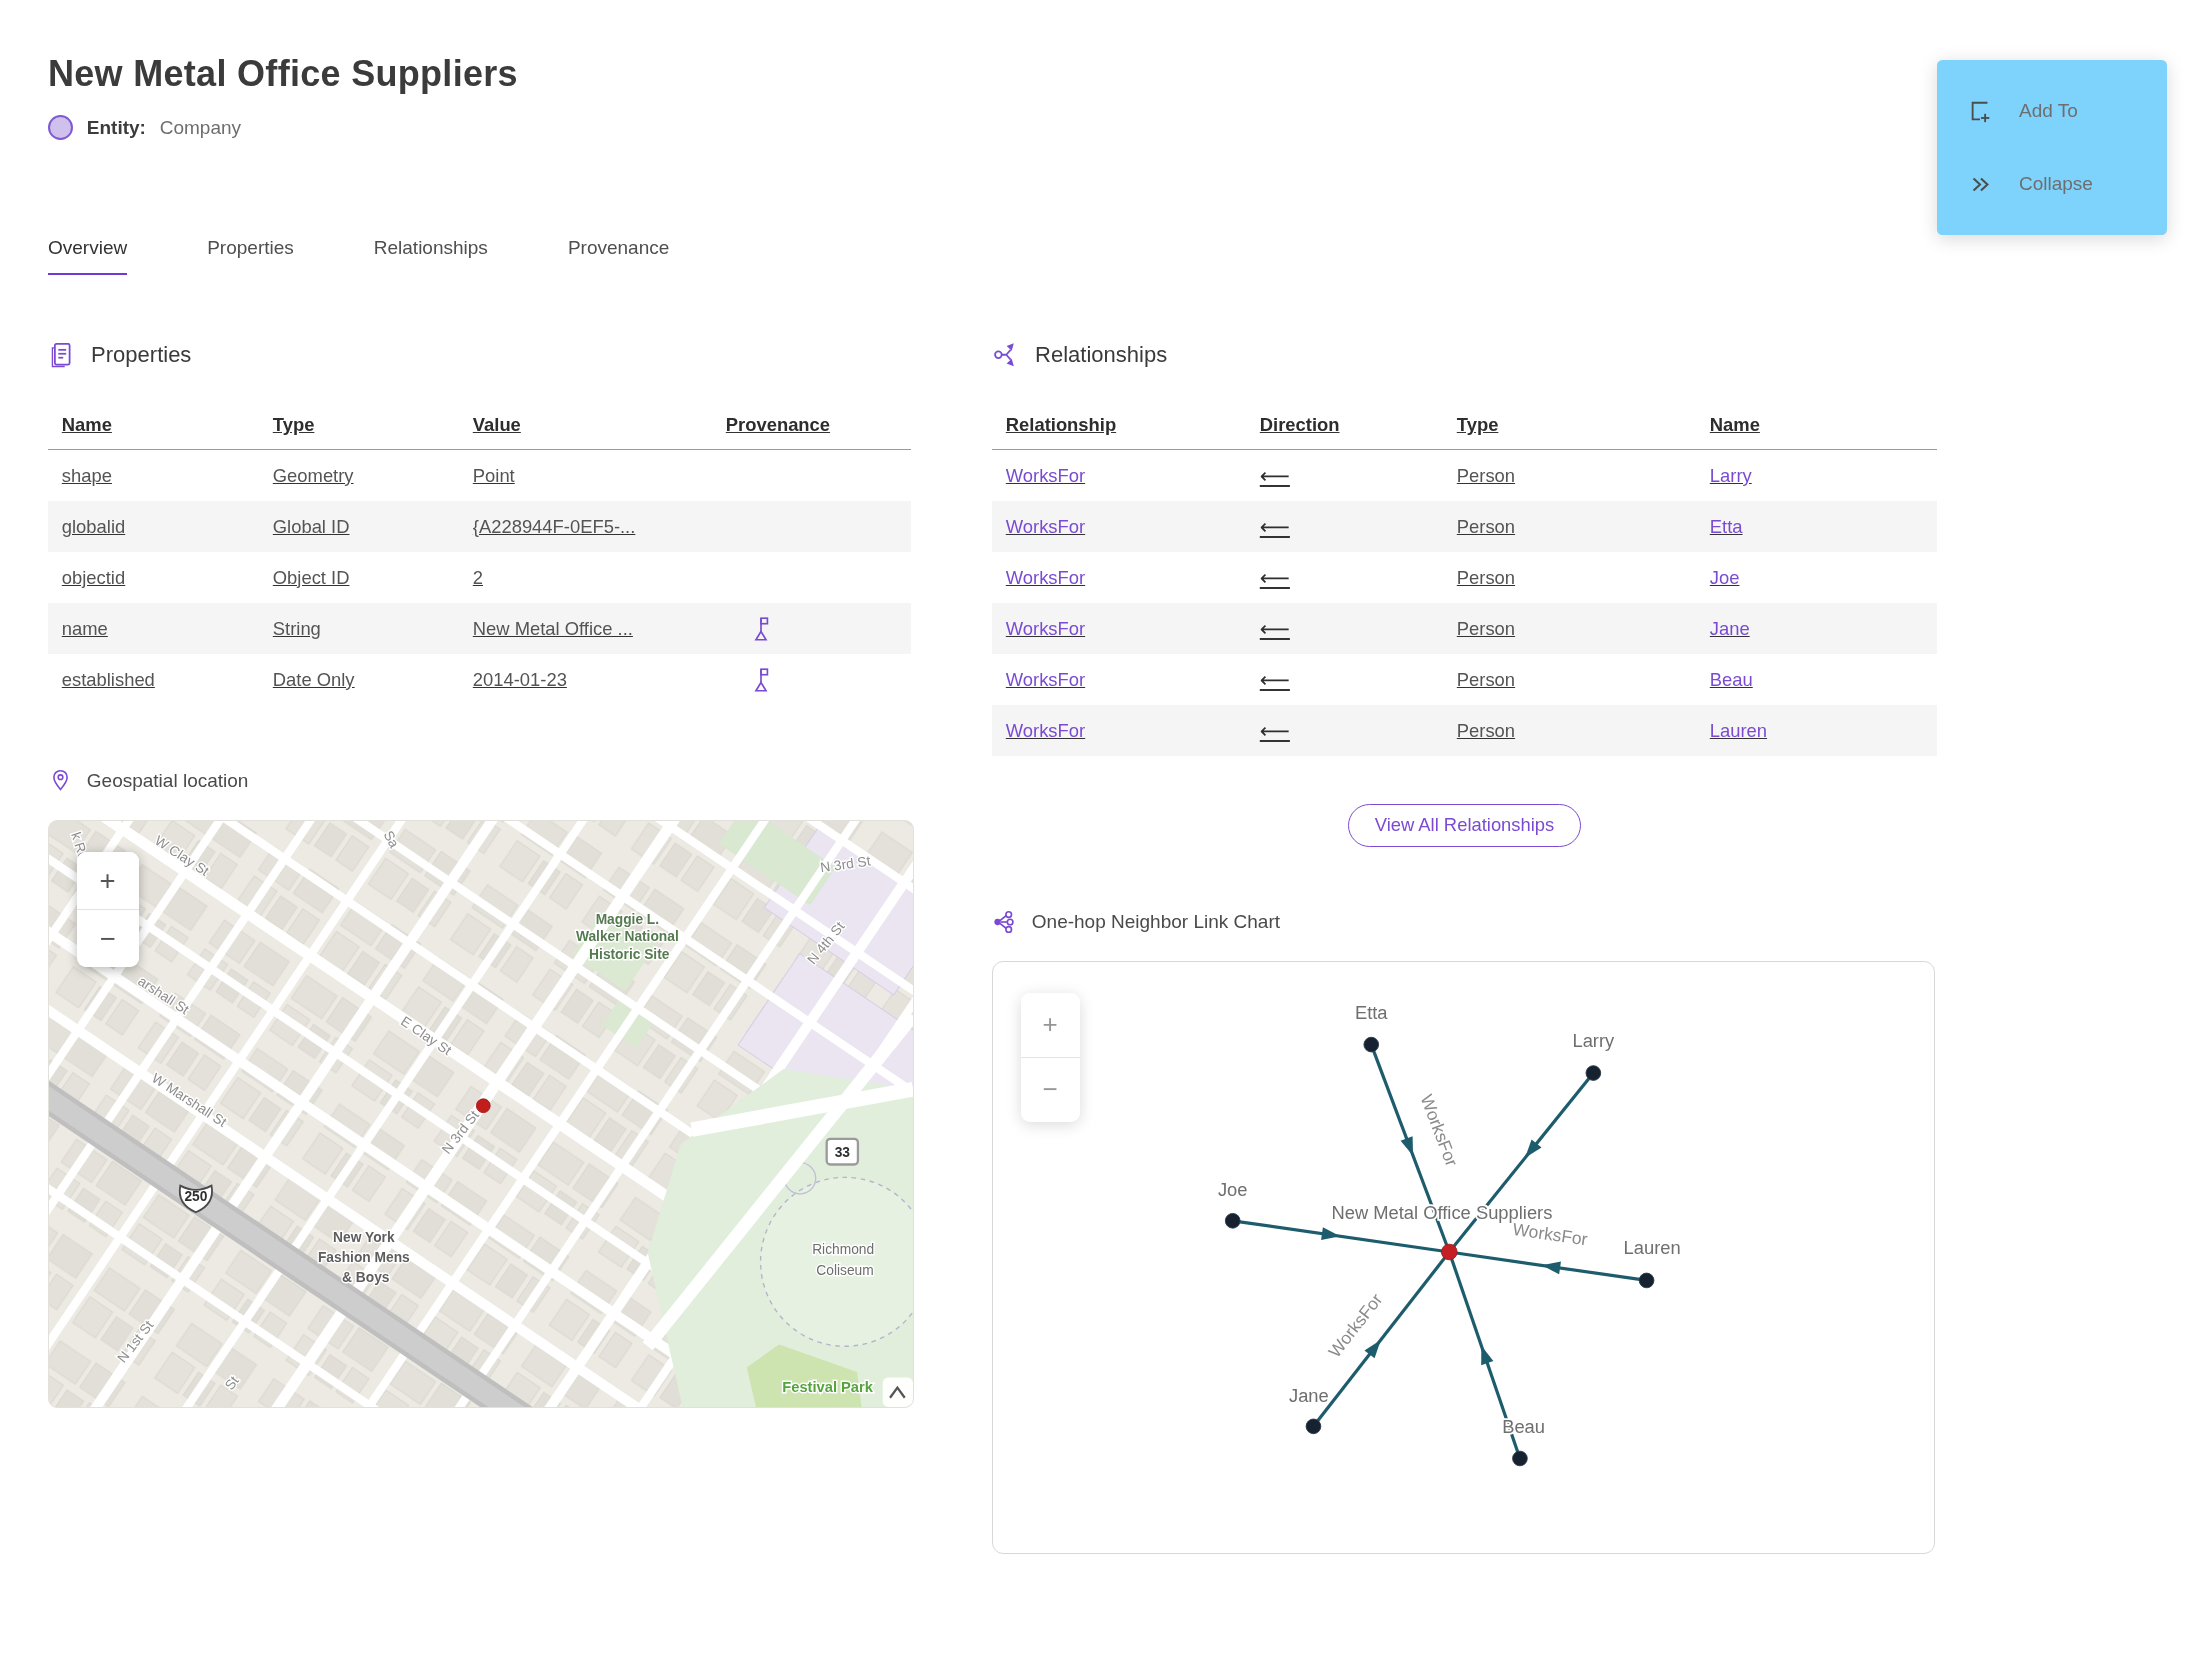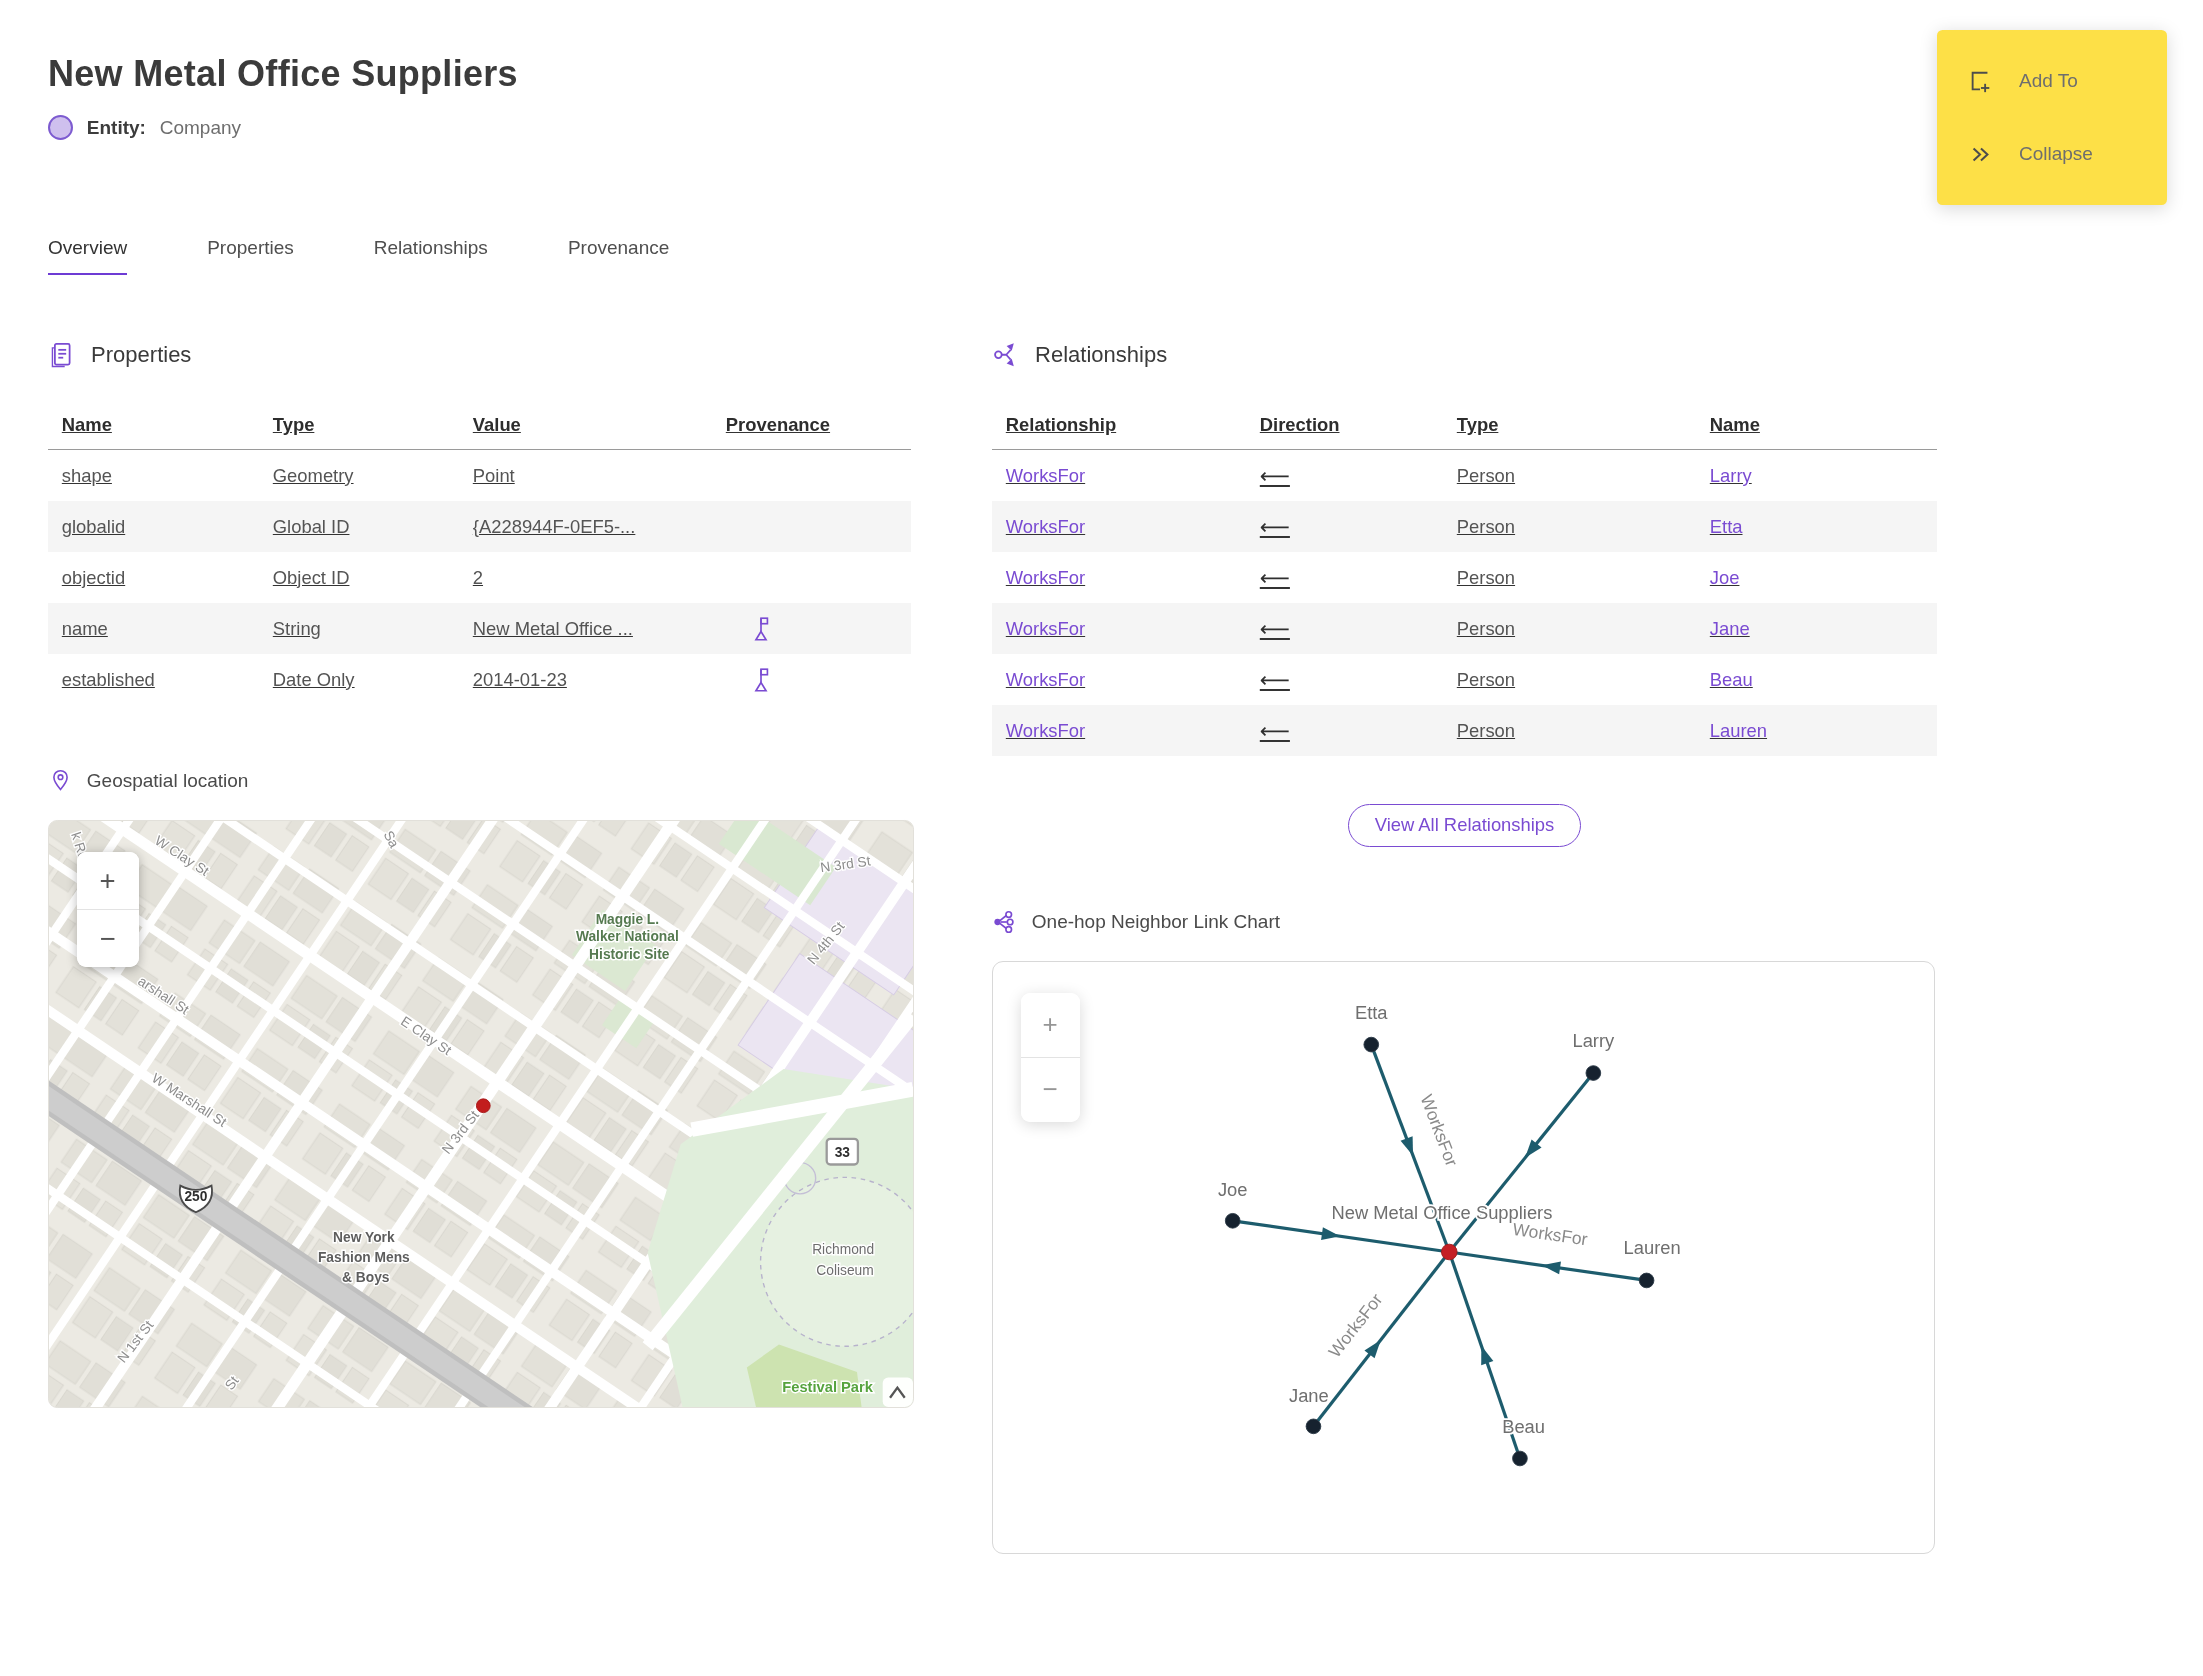--- a/index.html
+++ b/index.html
@@ -46,21 +46,21 @@
                border:0.9px solid #d8d8d8;background:#fff;box-sizing:border-box;overflow:hidden;}
 
   .zoom-ctl{position:absolute;left:27.5px;top:31px;width:62px;border-radius:9.2px;background:#fff;
             box-shadow:0 2.8px 11px rgba(0,0,0,.28);overflow:hidden;z-index:5;}
   .zoom-btn{height:57px;display:flex;align-items:center;justify-content:center;font-size:27.5px;
             color:#555;background:#fff;cursor:pointer;}
   .zoom-btn + .zoom-btn{border-top:0.9px solid #e3e3e3;}
   .chart-panel .zoom-ctl{box-shadow:0 2.8px 14.7px rgba(0,0,0,.15);width:59px;}
   .chart-panel .zoom-btn{color:#969696;height:64px;font-size:26px;}
 
-  .float-menu{position:absolute;top:30px;right:37px;width:230px;background:#fde047;border-radius:5.5px;
+  .float-menu{position:absolute;top:60px;right:37px;width:230px;background:#7dd3fc;border-radius:5.5px;
               box-shadow:0 3.7px 18.4px rgba(0,0,0,.15);padding:14.7px 0;z-index:10;}
   .fm-item{display:flex;align-items:center;gap:26px;padding:24px 31px;font-size:19px;color:#6e6e6e;cursor:pointer;}
 
   
   .mlabel{fill:#8d8d8d;font-size:15px;paint-order:stroke;stroke:#ffffff;stroke-width:3px;text-anchor:middle;}
   .mlabel.start{text-anchor:start;}
   .poi-green{fill:#567a50;font-weight:700;font-size:15px;paint-order:stroke;stroke:#fff;stroke-width:3px;text-anchor:middle;}
   .poi-dark{fill:#5d5d5d;font-weight:700;font-size:15px;paint-order:stroke;stroke:#fff;stroke-width:3px;text-anchor:middle;}
   .poi-gray{fill:#6e6e6e;font-size:15px;paint-order:stroke;stroke:#fff;stroke-width:3px;text-anchor:middle;}
   .poi-festival{fill:#56a33e;font-weight:700;font-size:16px;paint-order:stroke;stroke:#fff;stroke-width:3px;text-anchor:middle;}

